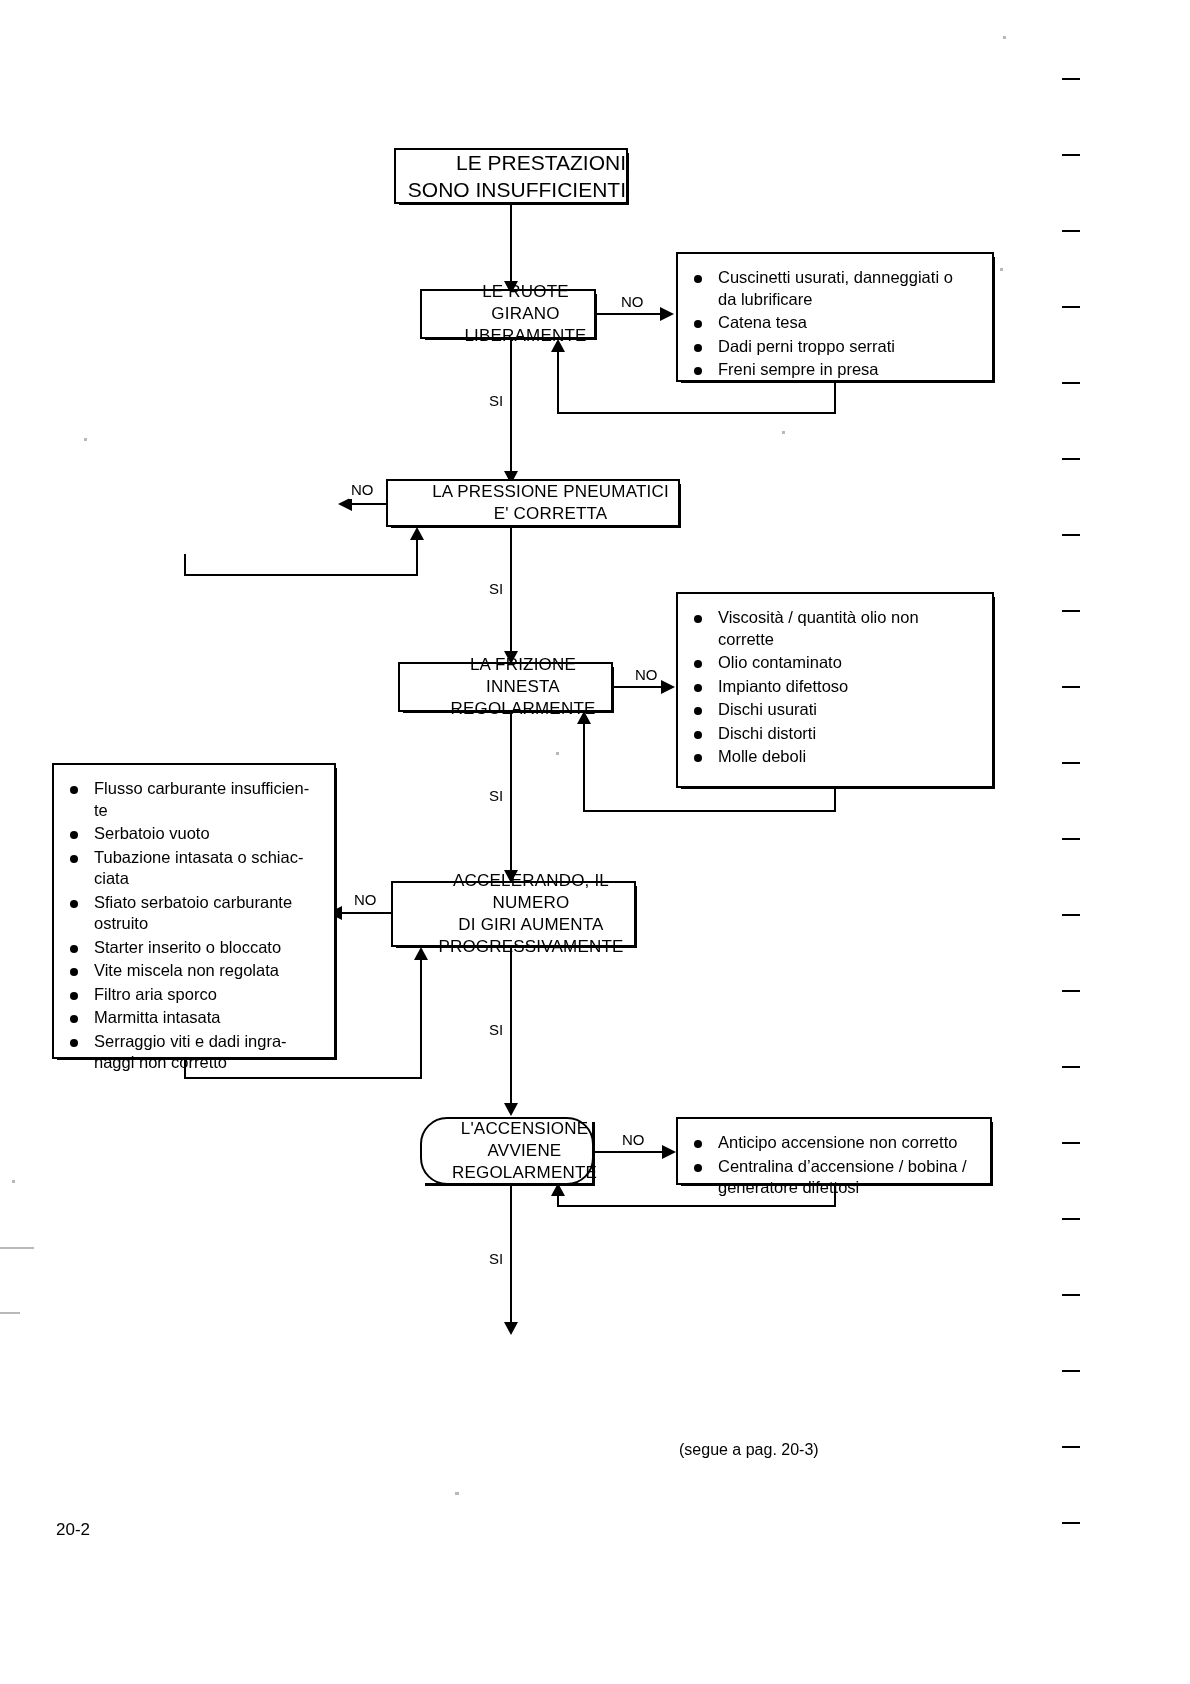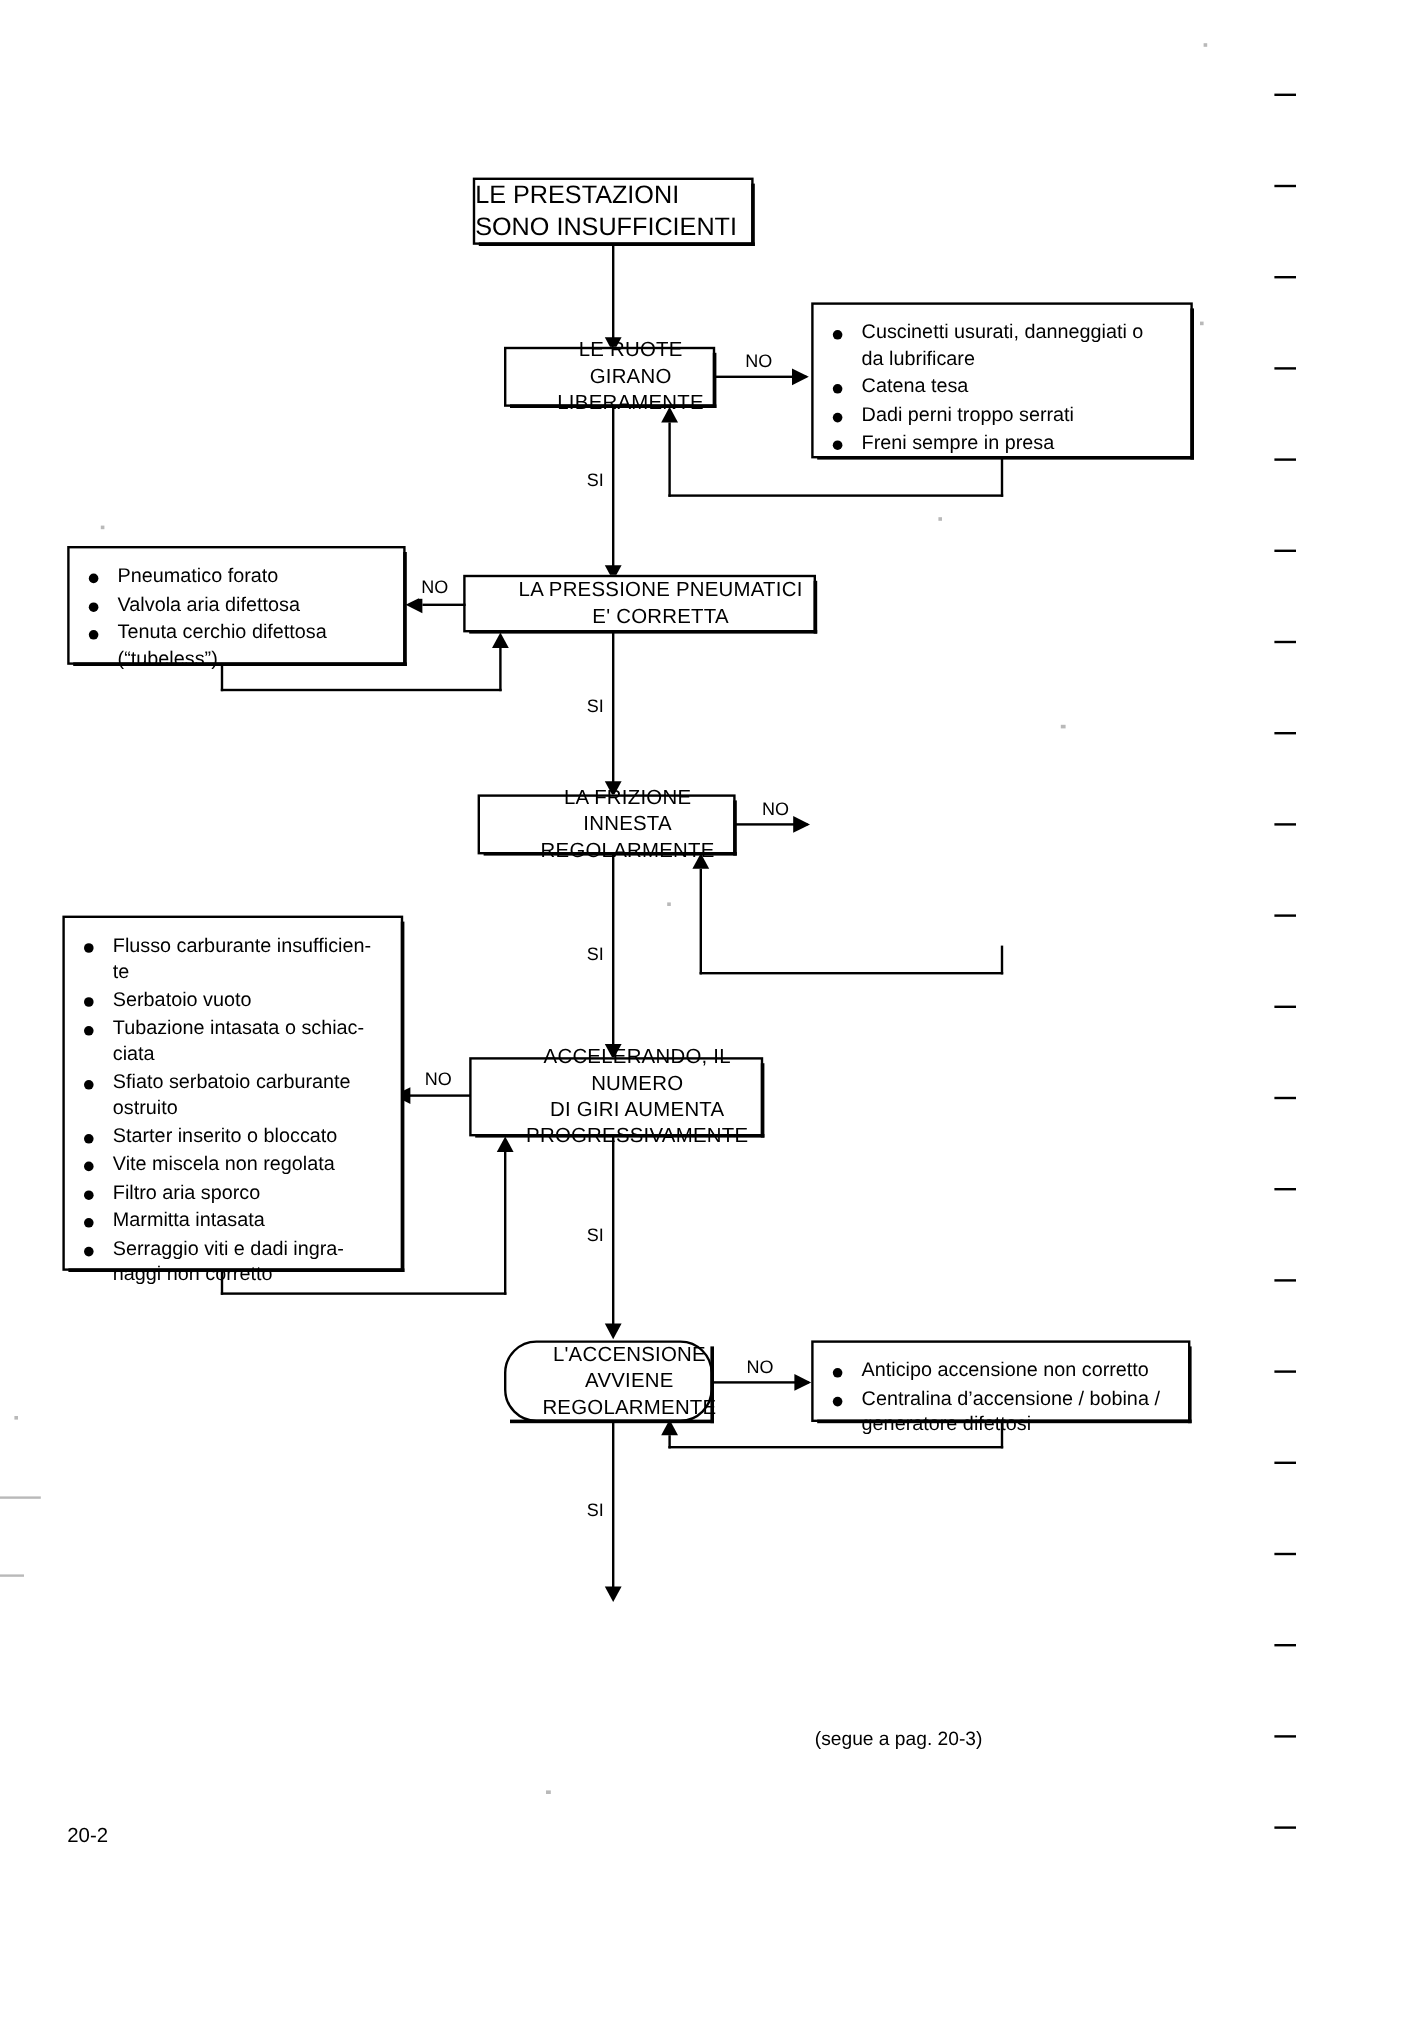--- a/index.html
+++ b/index.html
@@ -31,21 +31,21 @@
     display:flex;align-items:center;justify-content:center;
     text-align:center;
     font-size:17px;line-height:22px;
     letter-spacing:.2px;
     padding-left:35px;
   }
   .decision span{display:block;padding:0 6px;}
 
   .title-box{
     display:flex;align-items:center;justify-content:center;
-    text-align:left;font-size:21px;line-height:27px;
+    text-align:right;font-size:21px;line-height:27px;
   }
 
   
   ul.blist{
     list-style:none;margin:0;padding:0;
   }
   ul.blist li{
     position:relative;
     padding-left:30px;
     font-size:16.5px;
@@ -185,48 +185,51 @@
     <div>
       <span>LA PRESSIONE PNEUMATICI</span>
       <span>E' CORRETTA</span>
     </div>
   </div>
 
   <div class="hline" style="left:352px;top:503px;width:36px;"></div>
   <div class="arrow-left" style="left:338px;top:497px;"></div>
   <div class="lbl" style="left:349px;top:481px;">NO</div>
 
-  <div class="box shadow listbox" style="left:56px;top:455px;width:282px;height:99px;">
-    <ul class="blist">
-      <li>Pneumatico forato</li>
-      <li>Valvola aria difettosa</li>
-      <li>Tenuta  cerchio  difettosa
-(“tubeless”)</li>
-    </ul>
-  </div>
 
   <div class="vline" style="left:184px;top:554px;height:22px;"></div>
   <div class="hline" style="left:184px;top:574px;width:234px;"></div>
   <div class="vline" style="left:416px;top:540px;height:36px;"></div>
   <div class="arrow-up" style="left:410px;top:527px;"></div>
 
   <div class="vline" style="left:510px;top:527px;height:130px;"></div>
   <div class="arrow-down" style="left:504px;top:651px;"></div>
   <div class="lbl" style="left:487px;top:580px;">SI</div>
 
   <div class="box shadow decision" style="left:398px;top:662px;width:215px;height:50px;">
     <div>
       <span>LA FRIZIONE INNESTA</span>
       <span>REGOLARMENTE</span>
     </div>
   </div>
   <div class="hline" style="left:613px;top:686px;width:60px;"></div>
   <div class="arrow-right" style="left:661px;top:680px;"></div>
   <div class="lbl" style="left:633px;top:666px;">NO</div>
 
+  <div class="box shadow listbox" style="left:676px;top:592px;width:318px;height:196px;">
+    <ul class="blist">
+      <li>Viscosità / quantità  olio  non
+corrette</li>
+      <li>Olio contaminato</li>
+      <li>Impianto difettoso</li>
+      <li>Dischi usurati</li>
+      <li>Dischi distorti</li>
+      <li>Molle deboli</li>
+    </ul>
+  </div>
   <div class="vline" style="left:834px;top:788px;height:24px;"></div>
   <div class="hline" style="left:583px;top:810px;width:253px;"></div>
   <div class="vline" style="left:583px;top:724px;height:88px;"></div>
   <div class="arrow-up" style="left:577px;top:711px;"></div>
 
   <div class="vline" style="left:510px;top:712px;height:164px;"></div>
   <div class="arrow-down" style="left:504px;top:870px;"></div>
   <div class="lbl" style="left:487px;top:787px;">SI</div>
 
   <div class="box shadow decision" style="left:391px;top:881px;width:245px;height:66px;">

